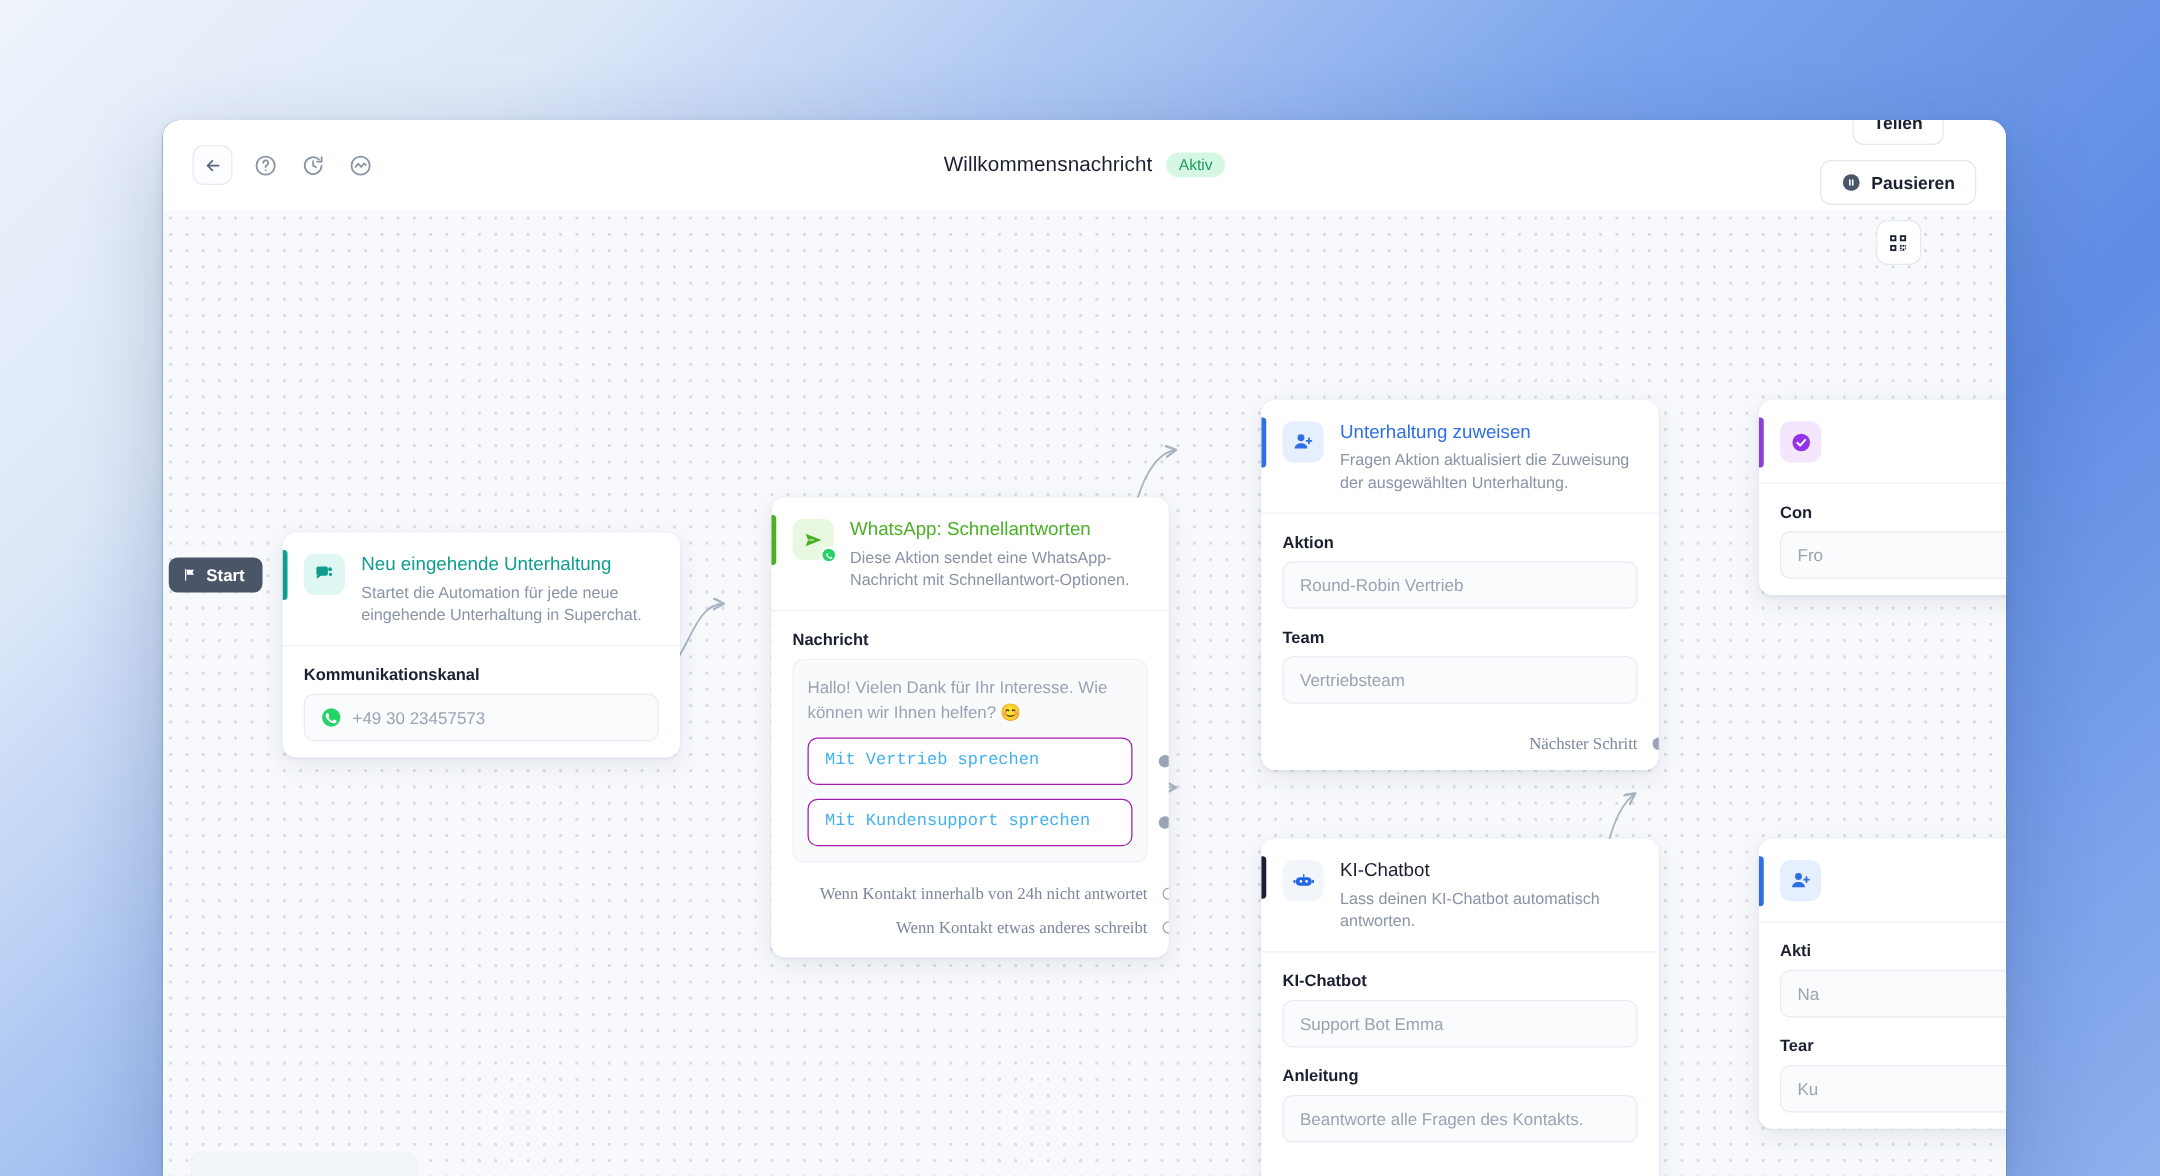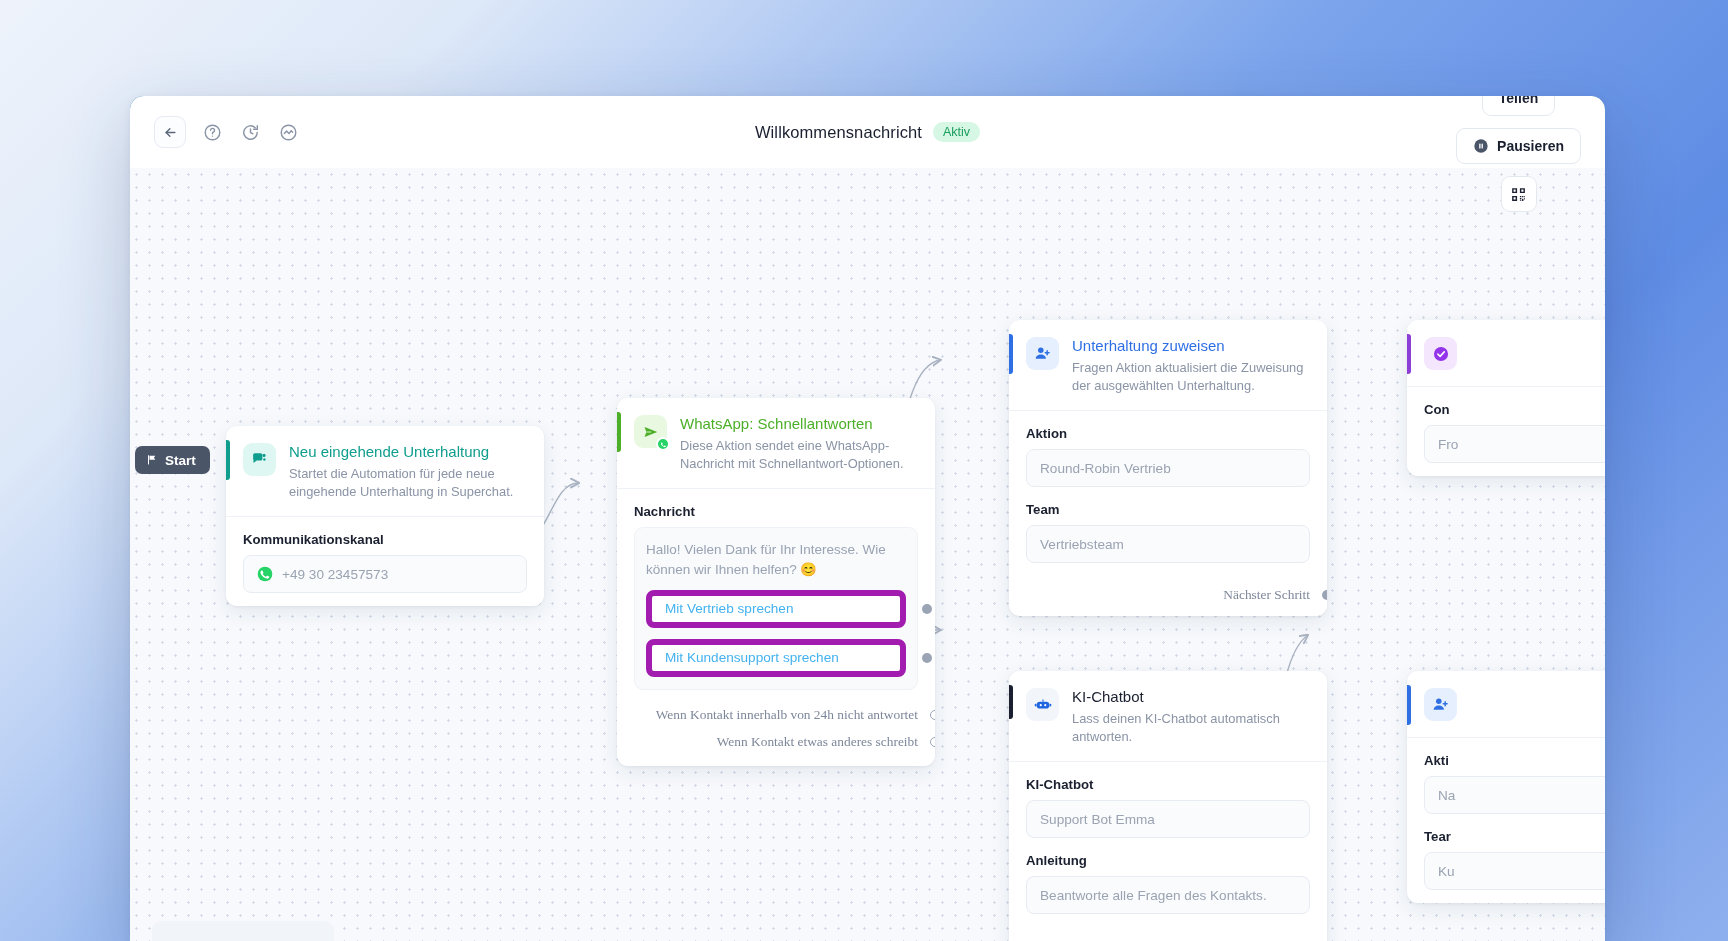--- a/index.html
+++ b/index.html
@@ -133,24 +133,25 @@
     background: #fff; border: 1.6px solid #9aa4b5;
     position: absolute; right: -5px;
   }
   
   .msg-wrap {
     border: 1px solid #eef1f6; background: #f8fafc;
     border-radius: 9px; padding: 12px 11px; margin-top: 2px;
   }
   .msg-text { font-size: 13.5px; color: #99a3b3; line-height: 1.42; }
   .qr-btn {
-    margin-top: 11px; height: 38px; border: 6px solid #a21caf;
+    margin-top: 11px; height: 38px; border: 1px solid #a21caf;
     background: #fff; border-radius: 8px; display: flex; align-items: center;
     padding: 0 13px; font-size: 13.6px; color: #44b2ef;
     position: relative;
+    font-family: Liberation Mono, monospace;
   }
   .qr-dot {
     position: absolute; right: -32px; width: 10px; height: 10px;
     border-radius: 50%; background: #9aa4b5;
   }
   
   #minimap {
     position: absolute; left: 22px; bottom: -110px;
     width: 182px; height: 130px; background: #f1f4f9;
     border-radius: 9px;

